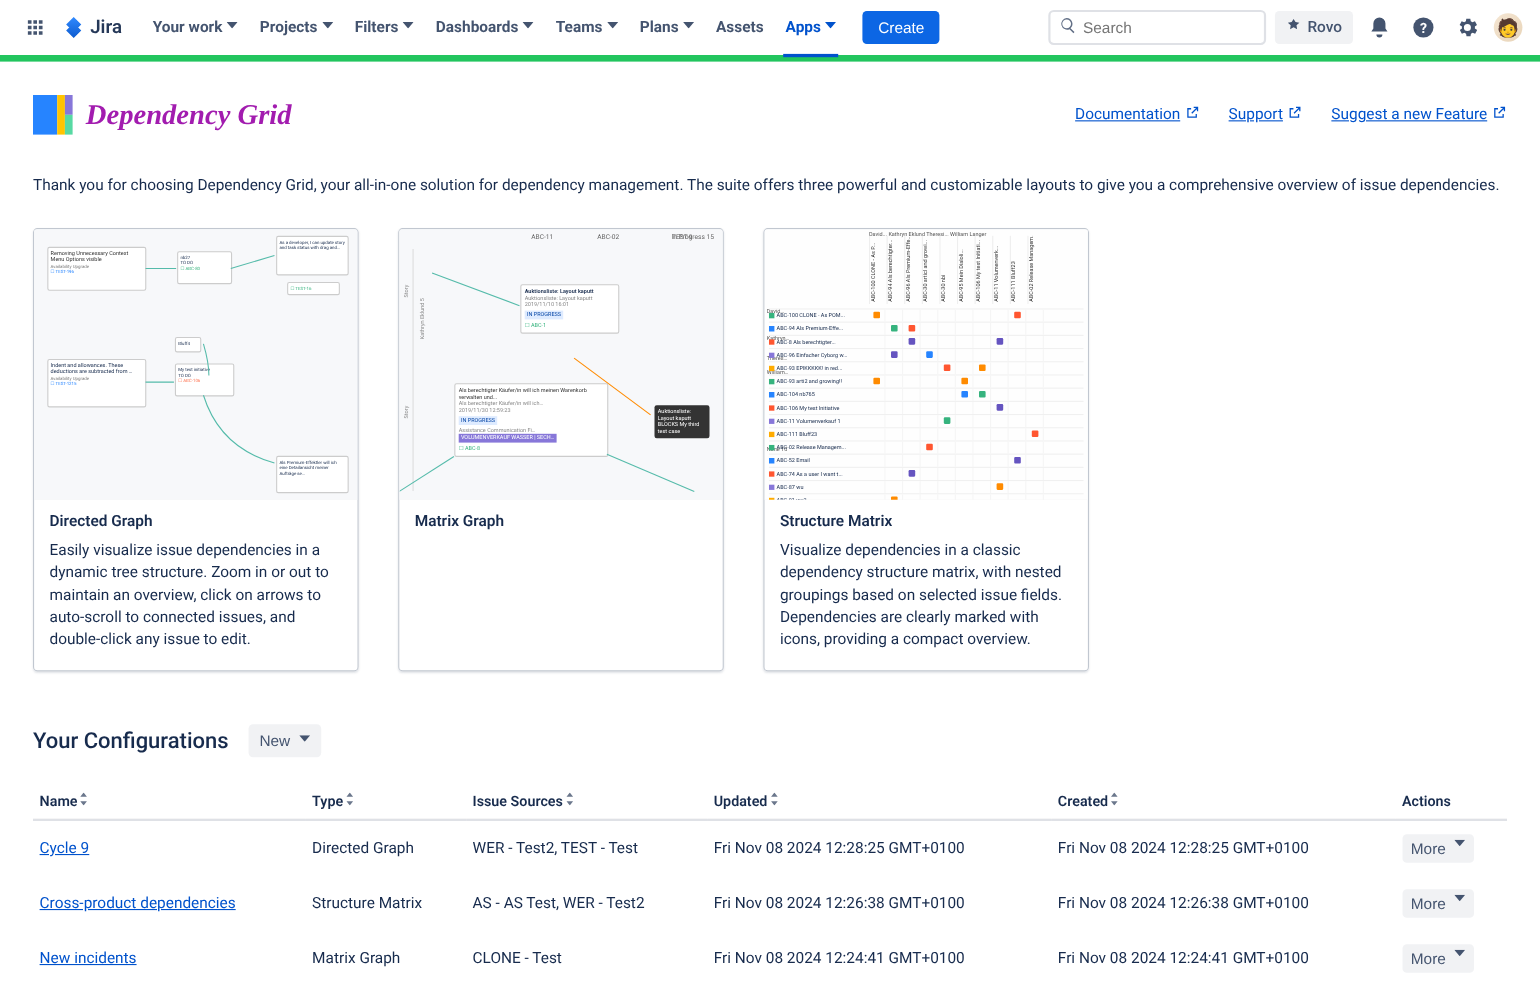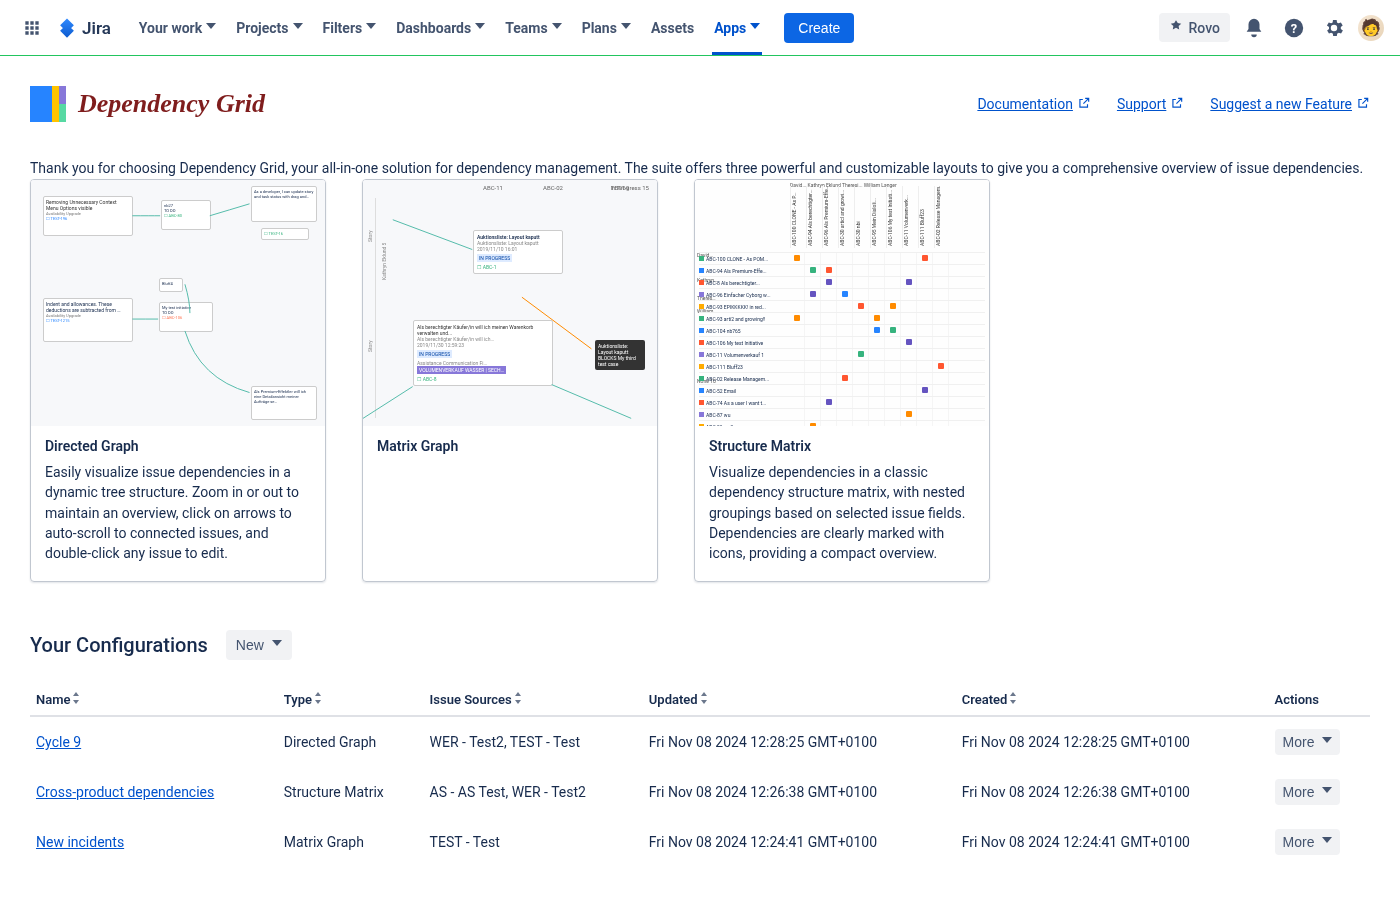--- a/index.html
+++ b/index.html
@@ -9,21 +9,21 @@
   color: #172B4D;
   background: #fff;
   width: 1400px;
   height: 900px;
   overflow: hidden;
 }
 
 
 .topnav {
   height: 56px;
-  border-bottom: 1px solid #22c55e;
+  border-bottom: 6px solid #22c55e;
   display: flex;
   align-items: center;
   padding: 0 16px;
   gap: 8px;
 }
 .appswitcher {
   width: 32px; height: 32px;
   display: flex; align-items: center; justify-content: center;
   border-radius: 4px;
   cursor: pointer;
@@ -135,34 +135,34 @@
 }
 .logo-mark .b1 { background: #2684FF; grid-row: 1/3; }
 .logo-mark .b2 { background: #FFC400; grid-row: 1/3; }
 .logo-mark .b3 { background: #8777D9; }
 .logo-mark .b4 { background: #57D9A3; }
 .app-title {
   font-family: Georgia, 'Times New Roman', serif;
   font-style: italic;
   font-size: 26px;
   font-weight: 600;
-  color: #7f1d1d;
+  color: #a21caf;
 }
 .header-links {
   margin-left: auto;
   display: flex; gap: 26px;
 }
 .header-links a {
   color: #0052CC;
   text-decoration: underline;
   display: flex; align-items: center; gap: 4px;
 }
 .ext-icon svg { width: 14px; height: 14px; stroke: #0052CC; fill: none; stroke-width: 2; }
 
-.intro { line-height: 1.5; color: #172B4D; }
+.intro { margin-bottom: 28px; line-height: 1.5; color: #172B4D; }
 
 
 .cards { display: flex; gap: 36px; margin-bottom: 48px; }
 .card {
   width: 296px;
   border: 1px solid #C1C7D0;
   border-radius: 4px;
   overflow: hidden;
   box-shadow: 0 1px 2px rgba(9,30,66,0.12);
 }
@@ -223,21 +223,21 @@
   padding: 12px 6px;
   font-size: 14px;
   vertical-align: middle;
 }
 table.configs td a { color: #0052CC; text-decoration: underline; }
 .more-btn {
   background: #091E420F;
   border: none;
   border-radius: 4px;
   padding: 5px 8px;
-  display: inline-flex; align-items: center; gap: 8px;
+  display: inline-flex; align-items: flex-start; gap: 8px;
   font-size: 14px;
   font-weight: 500;
   color: #44546F;
   cursor: pointer;
 }
 
 
 .sm-grid {
   position: absolute; inset: 0;
   background: #fefefe;
@@ -375,20 +375,26 @@
         <span>Apps</span>
         <span class="chevron">
           <svg viewBox="0 0 10 6">
             <path d="M0 0l5 6 5-6z"></path>
           </svg>
         </span>
       </div>
     </div>
   <button class="create-btn">Create</button>
   <div class="spacer"></div>
+  <div class="search-box">
+    <span><svg viewBox="0 0 24 24">
+          <path d="M10 2a8 8 0 015.3 13.9l5.4 5.4-1.4 1.4-5.4-5.4A8 8 0 1110 2zm0 2a6 6 0 100 12 6 6 0 000-12z"></path>
+        </svg></span>
+    <input placeholder="Search" style="">
+  </div>
   <div class="rovo-btn">
     <span><svg viewBox="0 0 24 24">
           <path d="M12 2l3 5 6 1-4.5 4 1 6L12 15l-5.5 3 1-6L3 8l6-1z"></path>
         </svg></span>
     <span>Rovo</span>
   </div>
   <div class="icon-btn">
     <svg viewBox="0 0 24 24">
         <path d="M12 2a6 6 0 00-6 6v5l-2 3h16l-2-3V8a6 6 0 00-6-6zm0 20a3 3 0 003-3H9a3 3 0 003 3z"></path>
       </svg>
@@ -947,21 +953,21 @@
               <span class="chevron">
                 <svg viewBox="0 0 10 6">
                   <path d="M0 0l5 6 5-6z" fill="#44546F"></path>
                 </svg>
               </span>
             </button></td>
         </tr>
         <tr>
           <td><a href="#">New incidents</a></td>
           <td>Matrix Graph</td>
-          <td>TEST - Test</td>
+          <td>CLONE - Test</td>
           <td>Fri Nov 08 2024 12:24:41 GMT+0100</td>
           <td>Fri Nov 08 2024 12:24:41 GMT+0100</td>
           <td style="text-align: left;"><button class="more-btn">
               <span>More</span>
               <span class="chevron">
                 <svg viewBox="0 0 10 6">
                   <path d="M0 0l5 6 5-6z" fill="#44546F"></path>
                 </svg>
               </span>
             </button></td>

